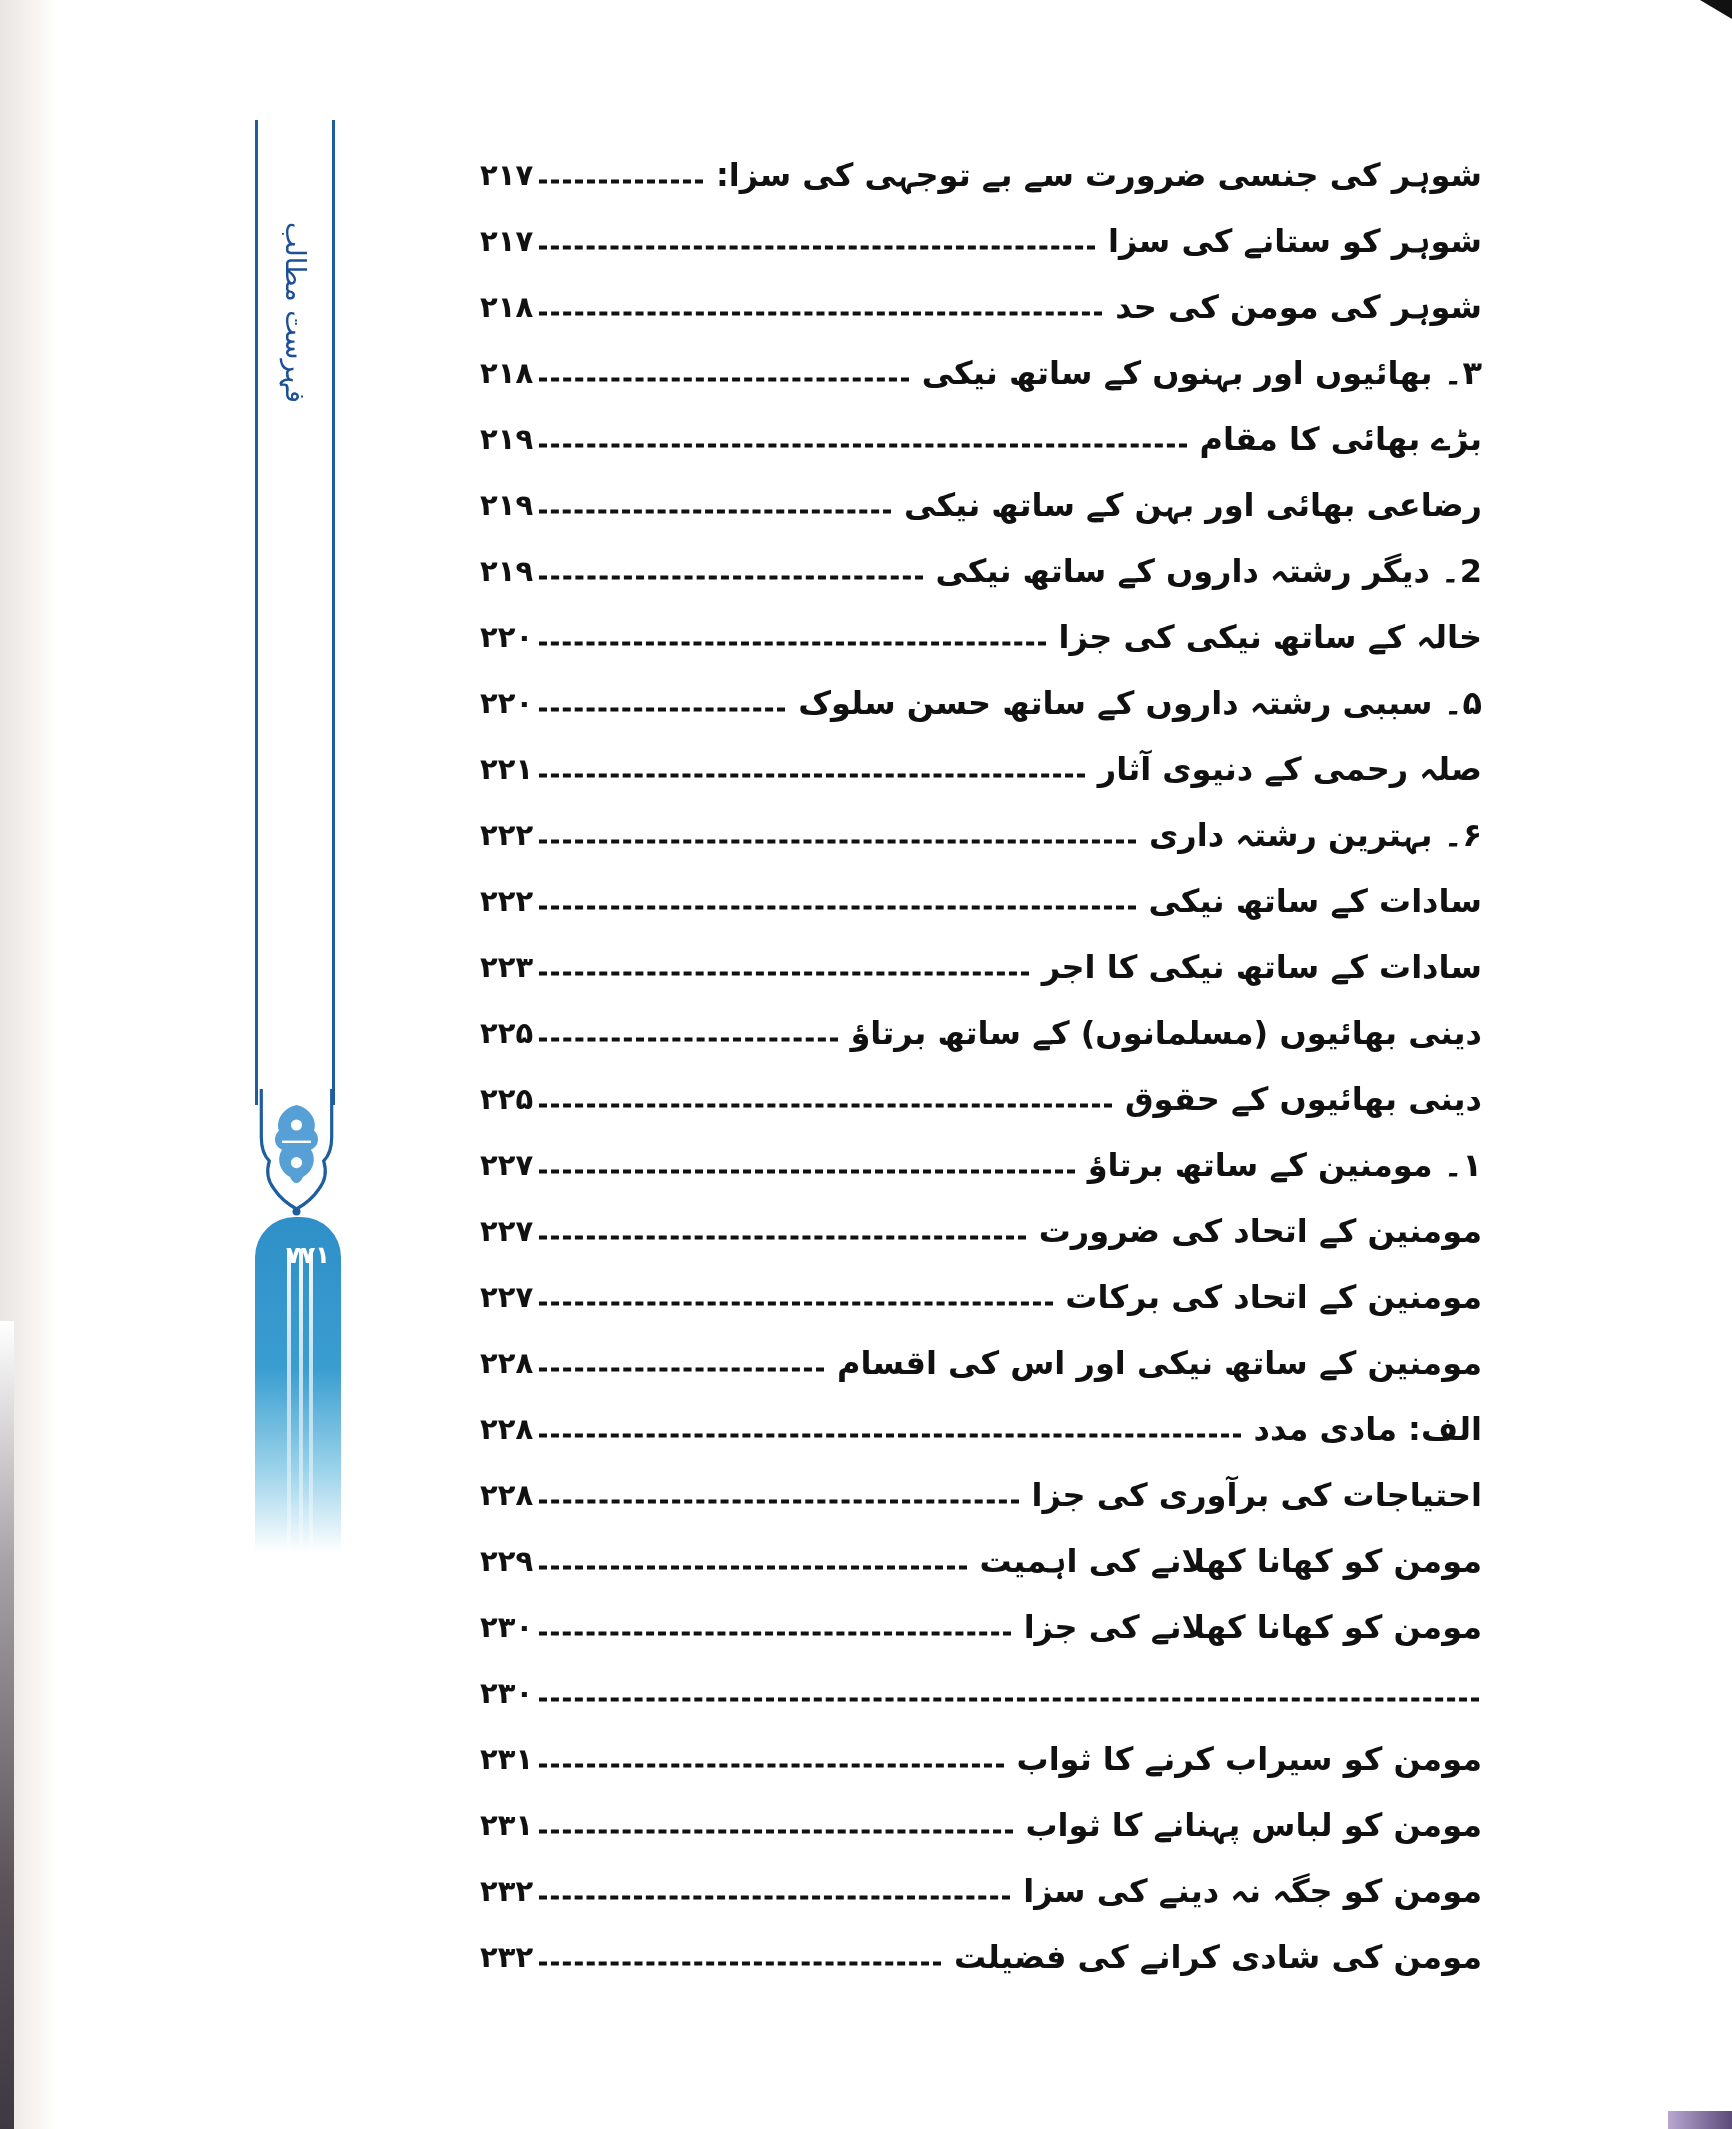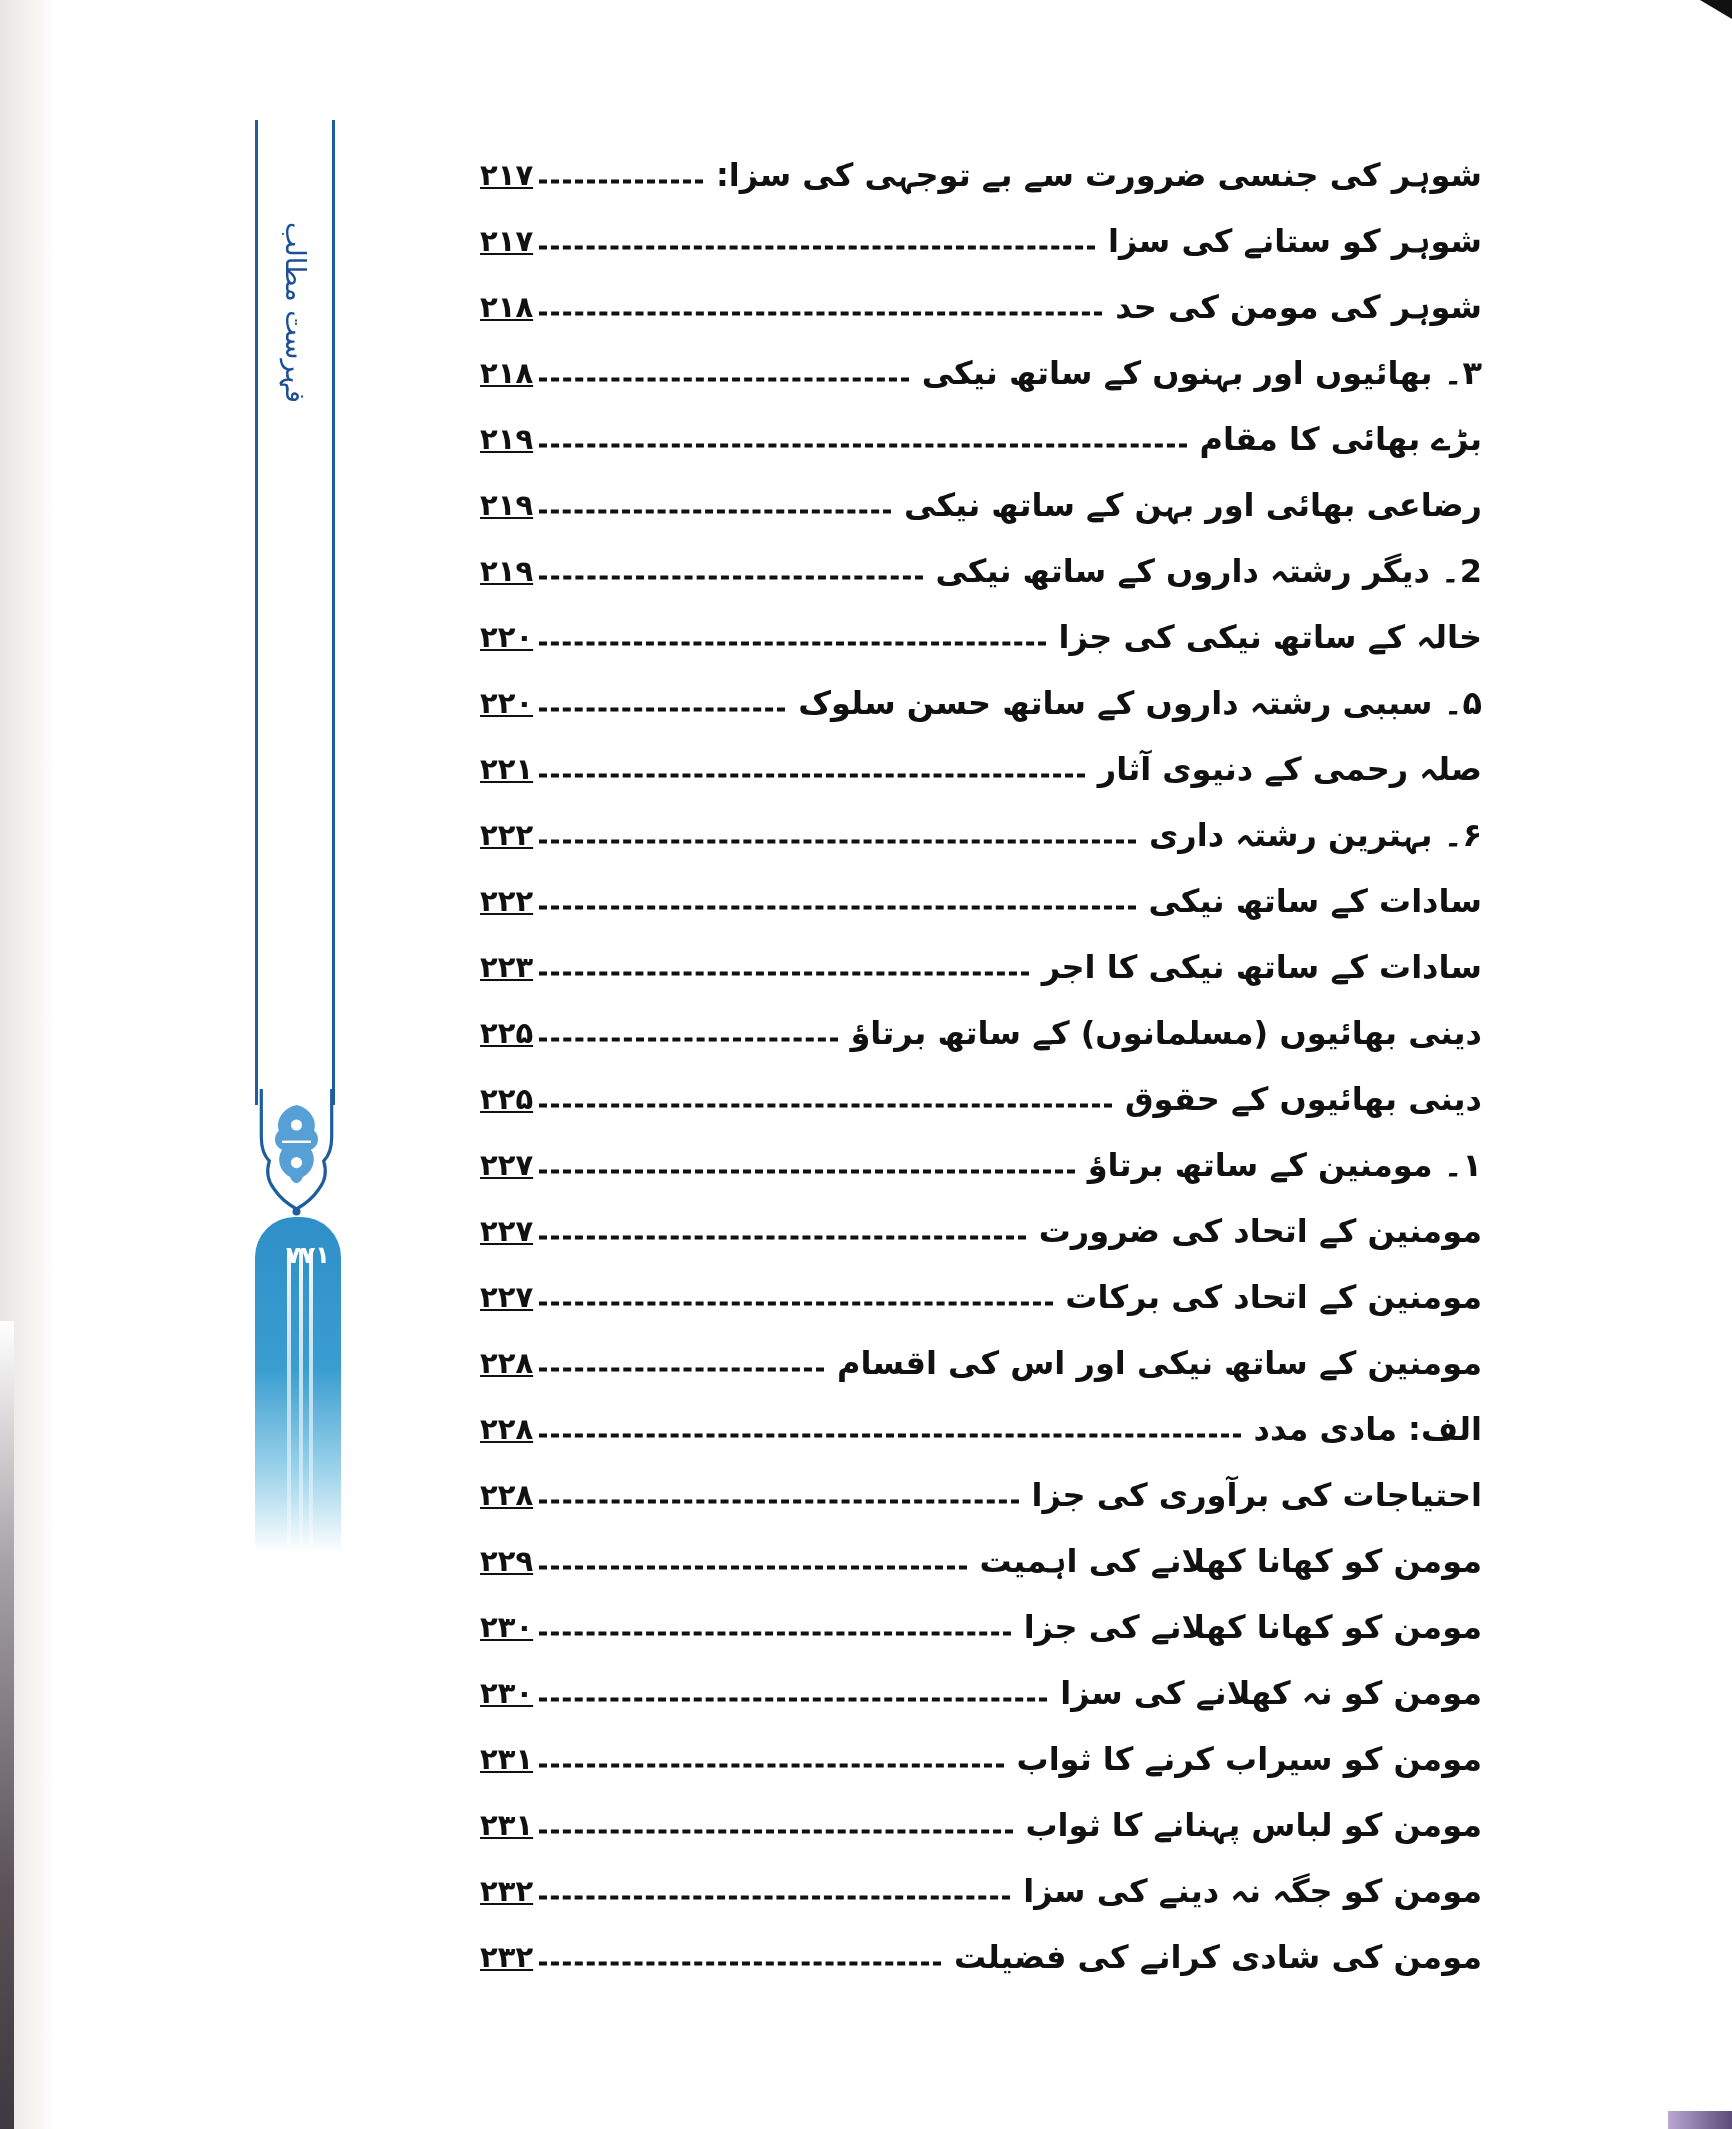--- a/index.html
+++ b/index.html
@@ -72,21 +72,21 @@
   .toc-title {
     font-family: "DejaVu Sans", sans-serif; font-weight: bold; white-space: nowrap;
     padding-left: 9.6px;
   }
   .toc-leader {
     flex: 1; height: 0; border-bottom: 4px dashed #111; margin: 0 3.2px;
     transform: translateY(6.4px);
   }
   .toc-page {
     font-family: "DejaVu Sans", sans-serif; font-weight: bold; font-size: 29px;
-    min-width: 56px; text-align: left; direction: ltr; text-decoration: underline;
+    min-width: 56px; text-align: left; direction: ltr;
   }
 </style>
 </head>
 <body>
 
 <div class="left-shadow"></div>
 <div class="left-shadow-dark"></div>
 <div class="corner-tr"></div>
 <div class="corner-br"></div>
 
@@ -221,21 +221,20 @@
       <span class="toc-title">مومن کو کھانا کھلانے کی اہمیت</span>
       <span class="toc-leader"></span>
       <span class="toc-page">۲۲۹</span>
     </div>
     <div class="toc-row">
       <span class="toc-title">مومن کو کھانا کھلانے کی جزا</span>
       <span class="toc-leader"></span>
       <span class="toc-page">۲۳۰</span>
     </div>
     <div class="toc-row">
-      <span class="toc-title">مومن کو نہ کھلانے کی سزا</span>
       <span class="toc-leader"></span>
       <span class="toc-page">۲۳۰</span>
     </div>
     <div class="toc-row">
       <span class="toc-title">مومن کو سیراب کرنے کا ثواب</span>
       <span class="toc-leader"></span>
       <span class="toc-page">۲۳۱</span>
     </div>
     <div class="toc-row">
       <span class="toc-title">مومن کو لباس پہنانے کا ثواب</span>

